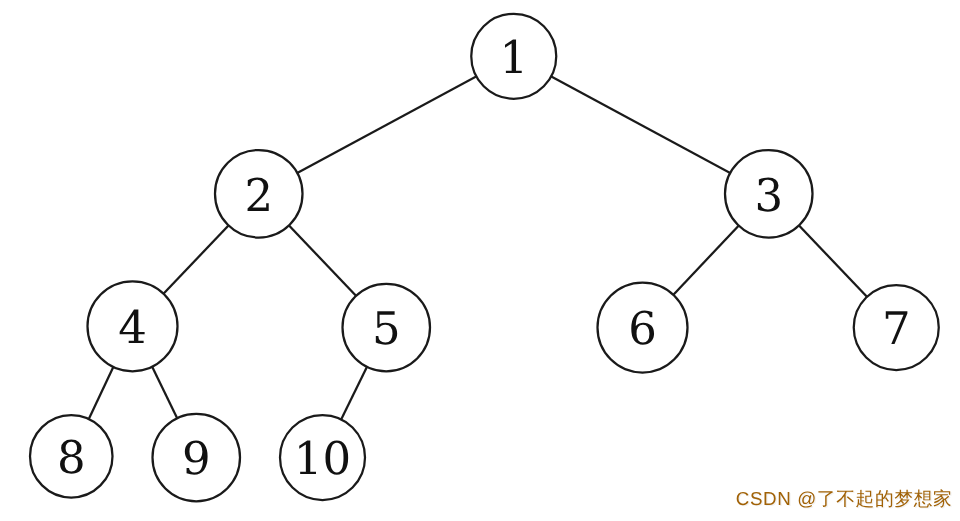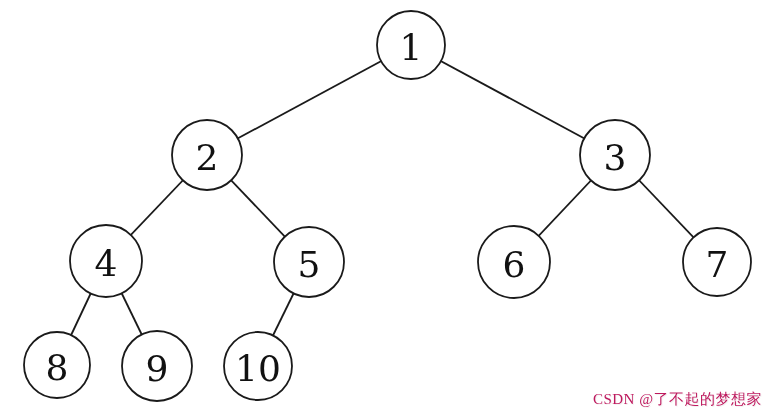--- a/index.html
+++ b/index.html
@@ -33,23 +33,23 @@
     fill: #111111;
     font-family: "DejaVu Serif", serif;
     font-size: 36px;
     text-anchor: middle;
     dominant-baseline: central;
   }
   .watermark {
     position: absolute;
     right: 6px;
     bottom: 8px;
-    font-family: Liberation Serif, serif;
+    font-family: Liberation Sans, sans-serif;
     font-size: 15px;
-    color: #be185d;
+    color: #a16207;
     text-shadow: 1px 1px 0 #f2f2f2;
     letter-spacing: 0.5px;
     user-select: none;
   }
 </style>
 </head>
 <body>
 
 <div class="canvas">
   <svg class="tree" width="768" height="417" viewBox="0 0 768 417">

